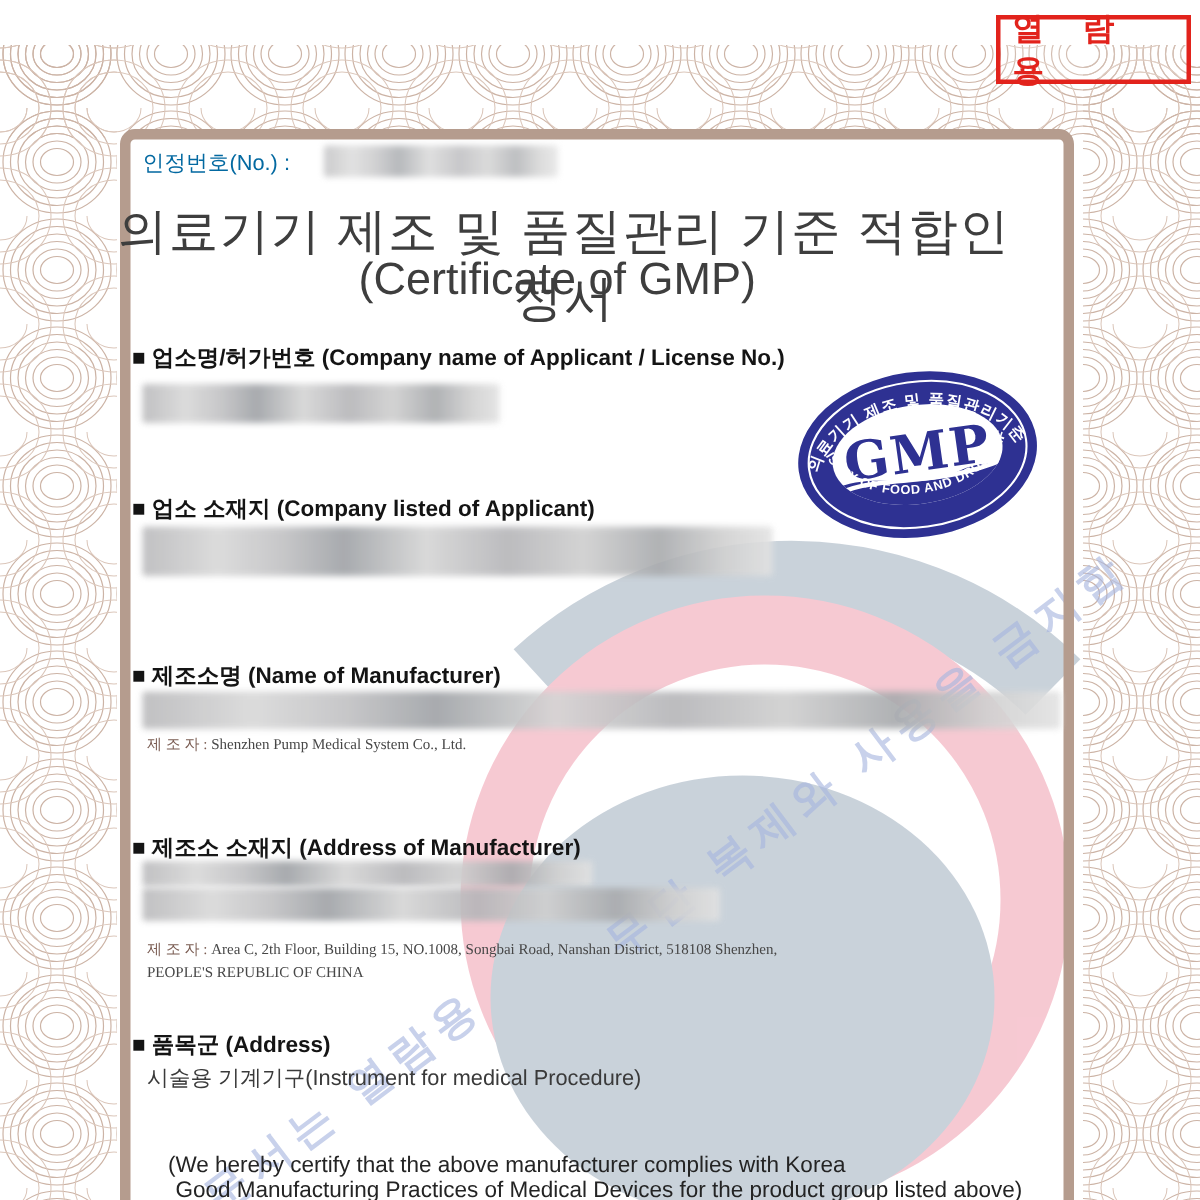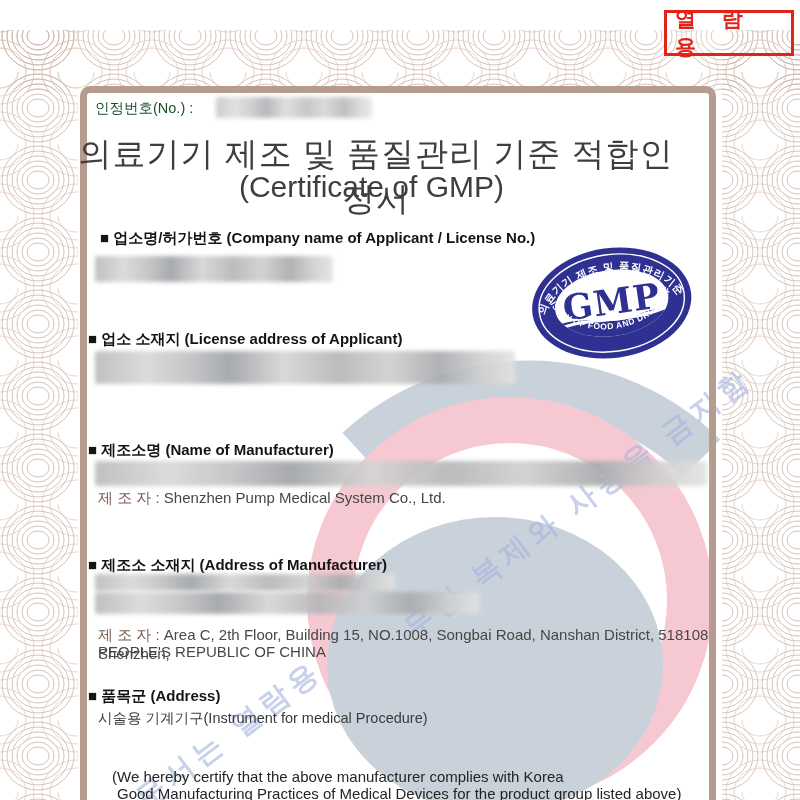--- a/index.html
+++ b/index.html
@@ -19,30 +19,30 @@
   .wm1{left:408px;top:612px;}
   .wm2{left:140px;top:782px;}
 
   .frame{
     position:absolute;left:80px;top:86px;width:636px;height:740px;box-sizing:border-box;
     border:7px solid #b59c8e;border-radius:10px;z-index:2;background:transparent;
   }
   .content-el{position:absolute;z-index:3;}
 
   
-  .no-line{left:95px;top:99px;font-size:14.5px;color:#14532d;}
+  .no-line{left:95px;top:99px;font-size:14.5px;color:#0369a1;}
   .title-kr{left:76px;top:132px;width:600px;text-align:center;font-size:33px;font-weight:500;color:#3e3e3e;letter-spacing:1px;}
   .title-en{left:80px;top:170px;width:583px;text-align:center;font-size:30px;font-weight:400;color:#3e3e3e;}
   .sec-h{font-size:15px;font-weight:700;color:#141414;}
-  .h1{left:100px;top:229px;}
+  .h1{left:88px;top:229px;}
   .h2{left:88px;top:330px;}
   .h3{left:88px;top:441px;}
   .h4{left:88px;top:556px;}
   .h5{left:88px;top:687px;}
-  .mline{font-size:15px;color:#474747;}
+  .mline{font-size:10px;color:#474747;font-family:Liberation Serif, serif;}
   .mlabel{color:#7a5c52;}
   .m1{left:98px;top:489px;}
   .m2{left:98px;top:626px;width:615px;}
   .m2b{left:98px;top:643px;}
   .cat{left:98px;top:709px;font-size:14.5px;color:#3a3a3a;}
   .close-kr{left:112px;top:750px;font-size:15px;font-weight:700;color:#141414;}
   .close-en1{left:112px;top:768px;font-size:15px;color:#242424;}
   .close-en2{left:117px;top:785px;font-size:15px;color:#242424;}
 
   
@@ -119,21 +119,21 @@
 
   <div class="content-el no-line">인정번호(No.) :</div>
   <div class="redact rno"></div>
 
   <div class="content-el title-kr">의료기기 제조 및 품질관리 기준 적합인정서</div>
   <div class="content-el title-en">(Certificate of GMP)</div>
 
   <div class="content-el sec-h h1">■ 업소명/허가번호 (Company name of Applicant / License No.)</div>
   <div class="redact r1"></div>
 
-  <div class="content-el sec-h h2">■ 업소 소재지 (License address of Applicant)</div>
+  <div class="content-el sec-h h2">■ 업소 소재지 (Company listed of Applicant)</div>
   <div class="redact r2"></div>
 
   <div class="content-el sec-h h3">■ 제조소명 (Name of Manufacturer)</div>
   <div class="redact r3"></div>
   <div class="content-el mline m1">
     <span class="mlabel">제 조 자 :</span>
     <span>Shenzhen Pump Medical System Co., Ltd.</span>
   </div>
 
   <div class="content-el sec-h h4">■ 제조소 소재지 (Address of Manufacturer)</div>

